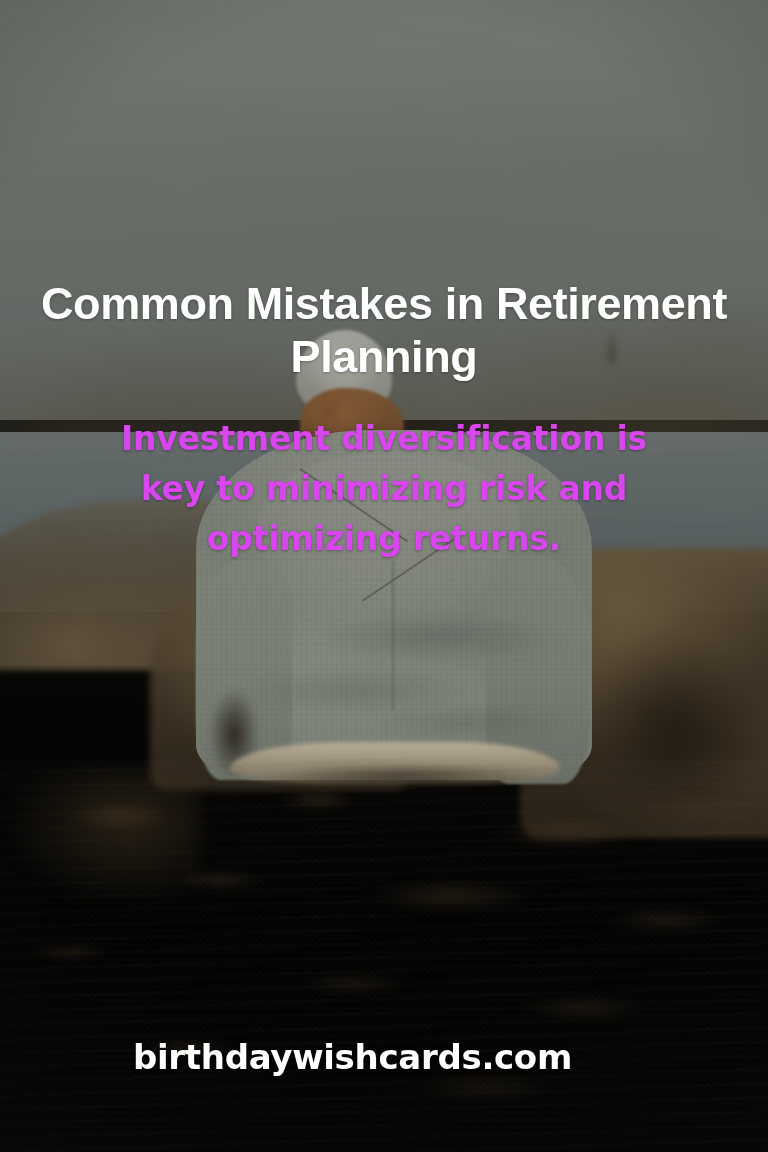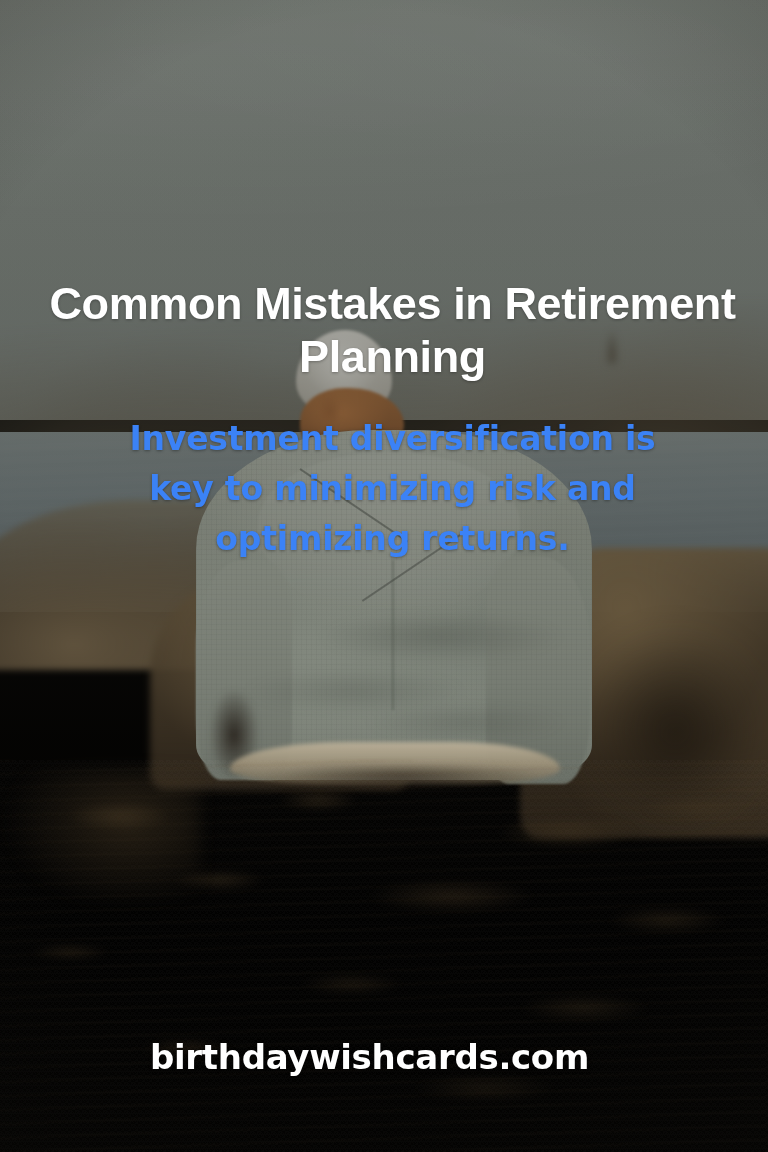--- a/index.html
+++ b/index.html
@@ -312,21 +312,21 @@
         rgba(26,22,14,.10) 100%);
   }
   .vignette {
     position:absolute; inset:0;
     background:radial-gradient(118% 86% at 50% 46%, transparent 52%, rgba(18,16,12,.42) 100%);
   }
 
   
   .text-layer {
     position:absolute; inset:0;
-    display:flex; flex-direction:column; align-items:center;margin-left:17px;
+    display:flex; flex-direction:column; align-items:center;
   }
 
   .headline {
     position:absolute;
     top:278px; left:50%;
     transform:translateX(-50%);
     width:860px;                 
     text-align:center;
     color:#ffffff;
     font-family:"Liberation Sans", sans-serif;
@@ -337,21 +337,21 @@
     white-space:normal;
     text-shadow:0 1px 3px rgba(0,0,0,.30);
   }
 
   .subhead {
     position:absolute;
     top:414px; left:50%;
     transform:translateX(-50%);
     width:600px;
     text-align:center;
-    color:#3b82f6;
+    color:#d946ef;
     font-family:"DejaVu Sans", sans-serif;
     font-weight:700;
     font-size:33px;
     line-height:1.52;
     letter-spacing:-0.2px;
     text-shadow:0 1px 3px rgba(0,0,0,.34);
   }
 
   .watermark {
     position:absolute;

